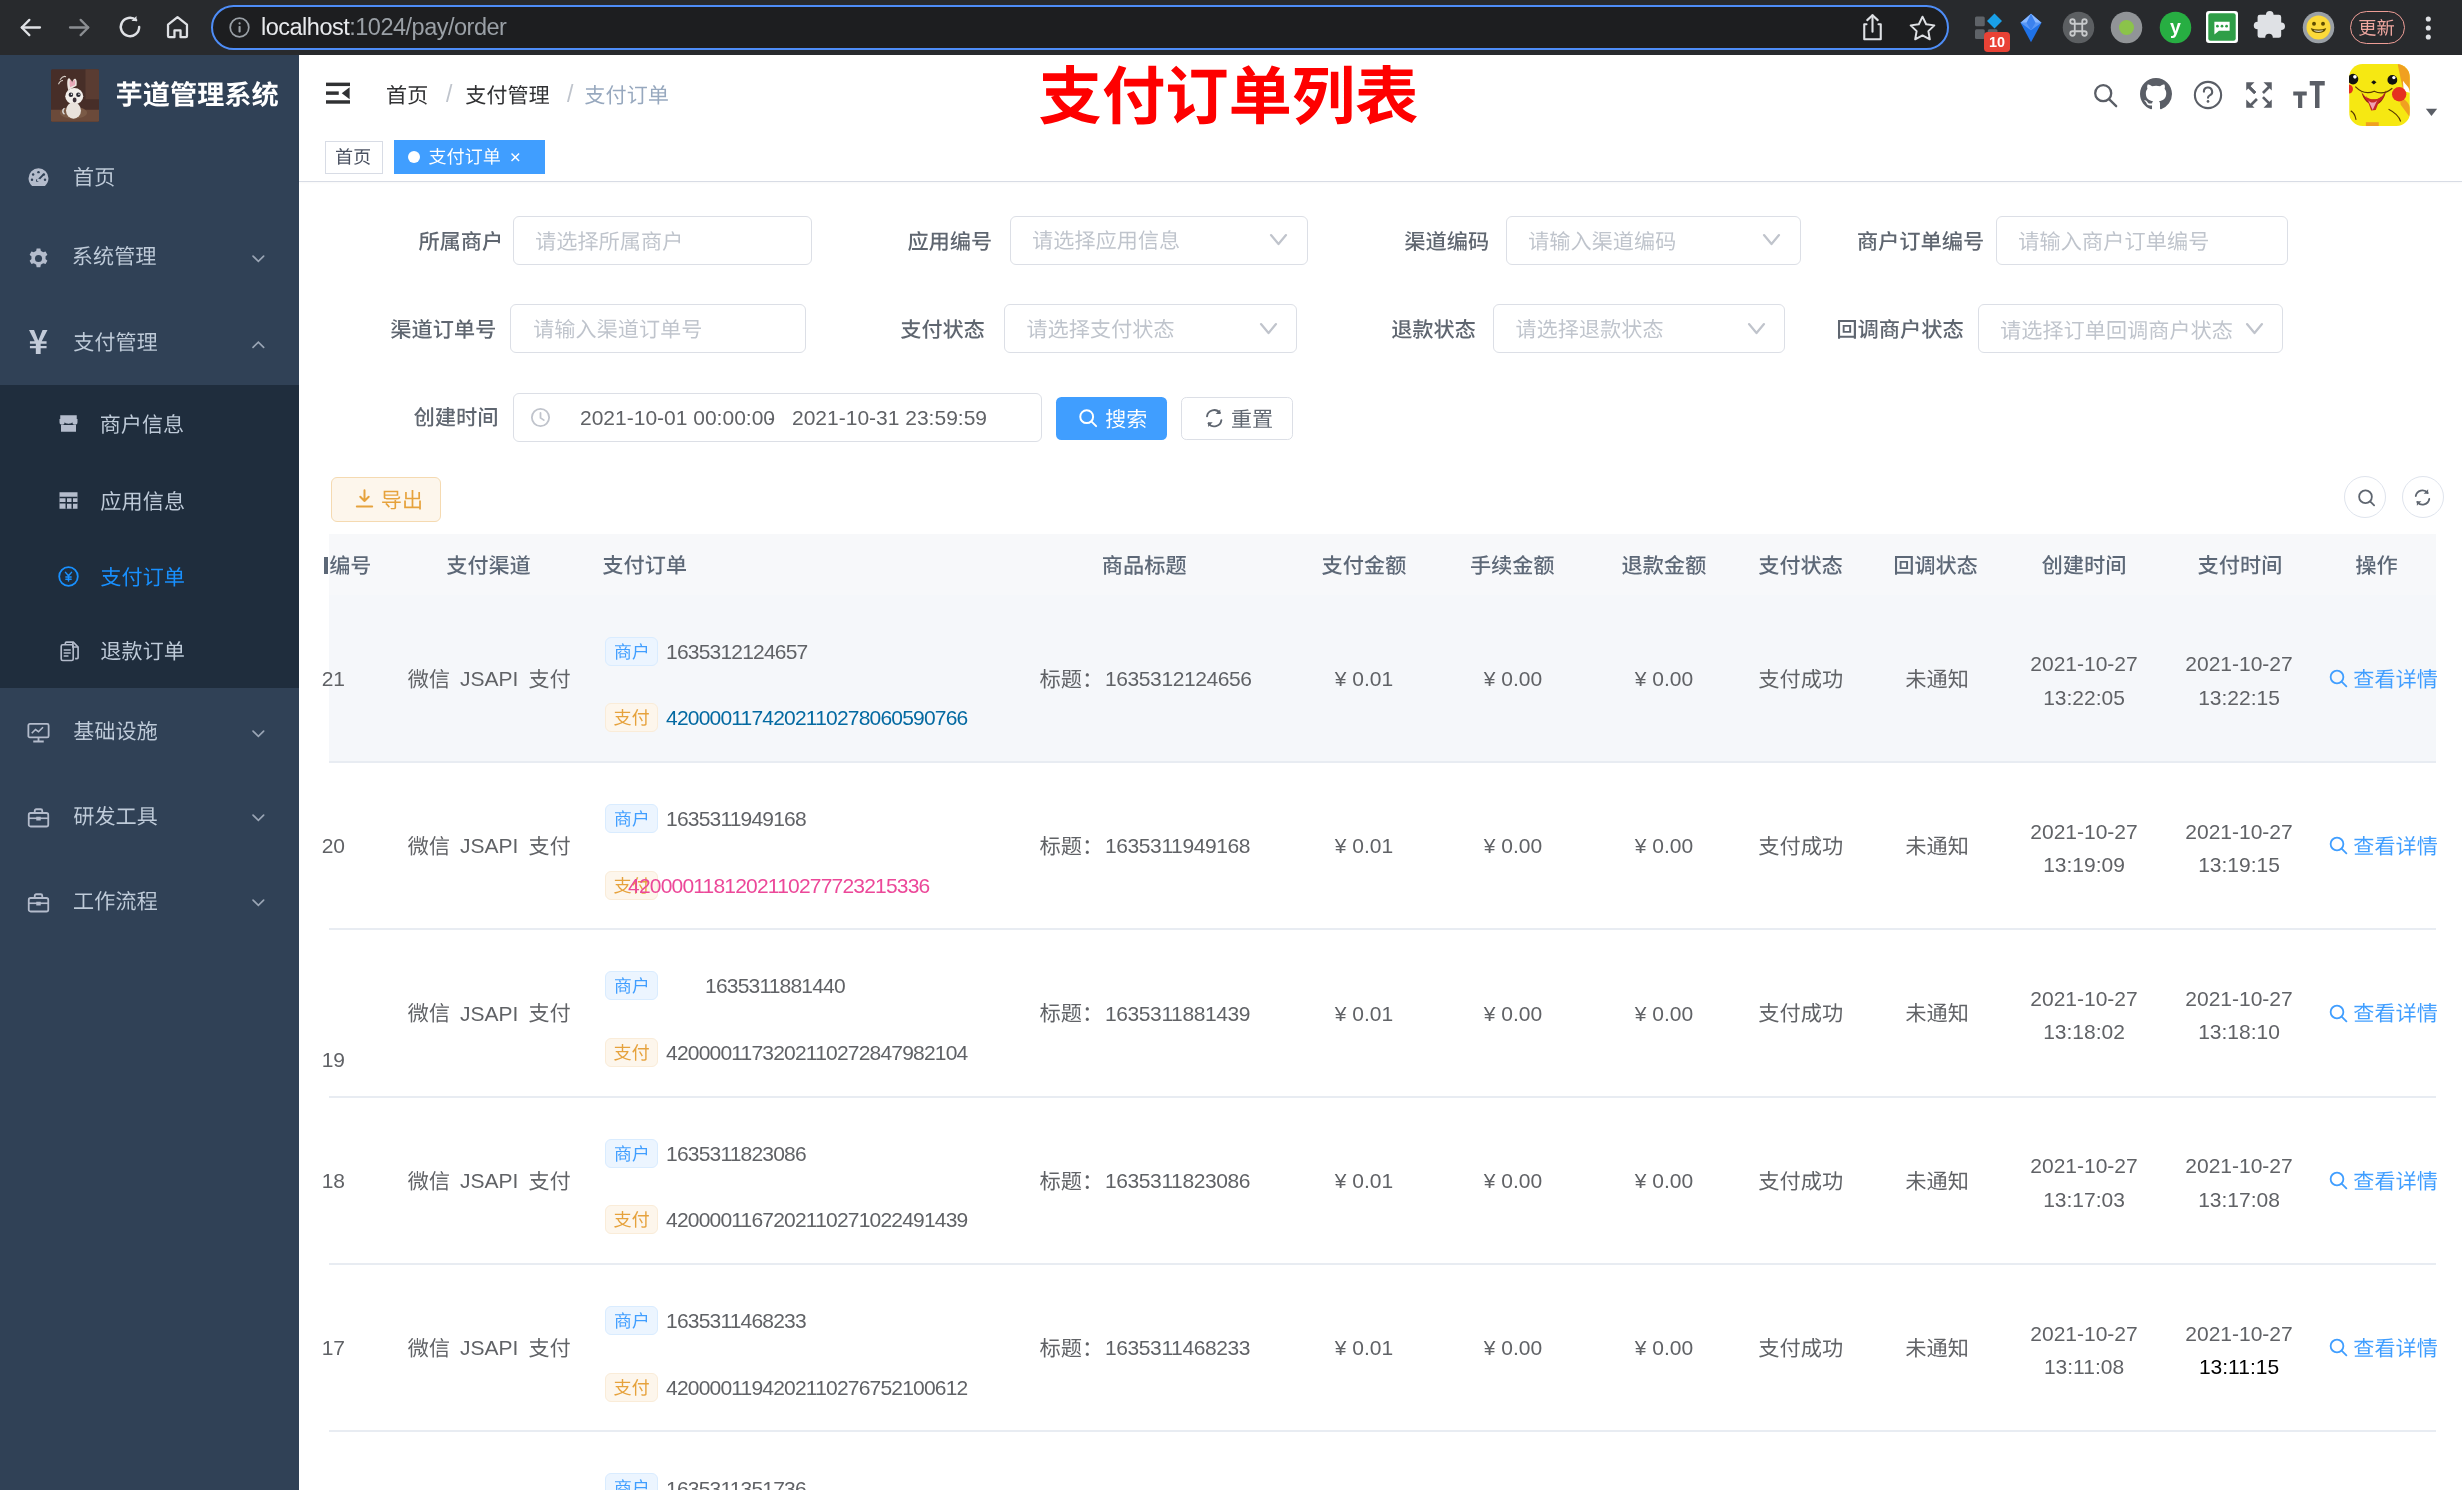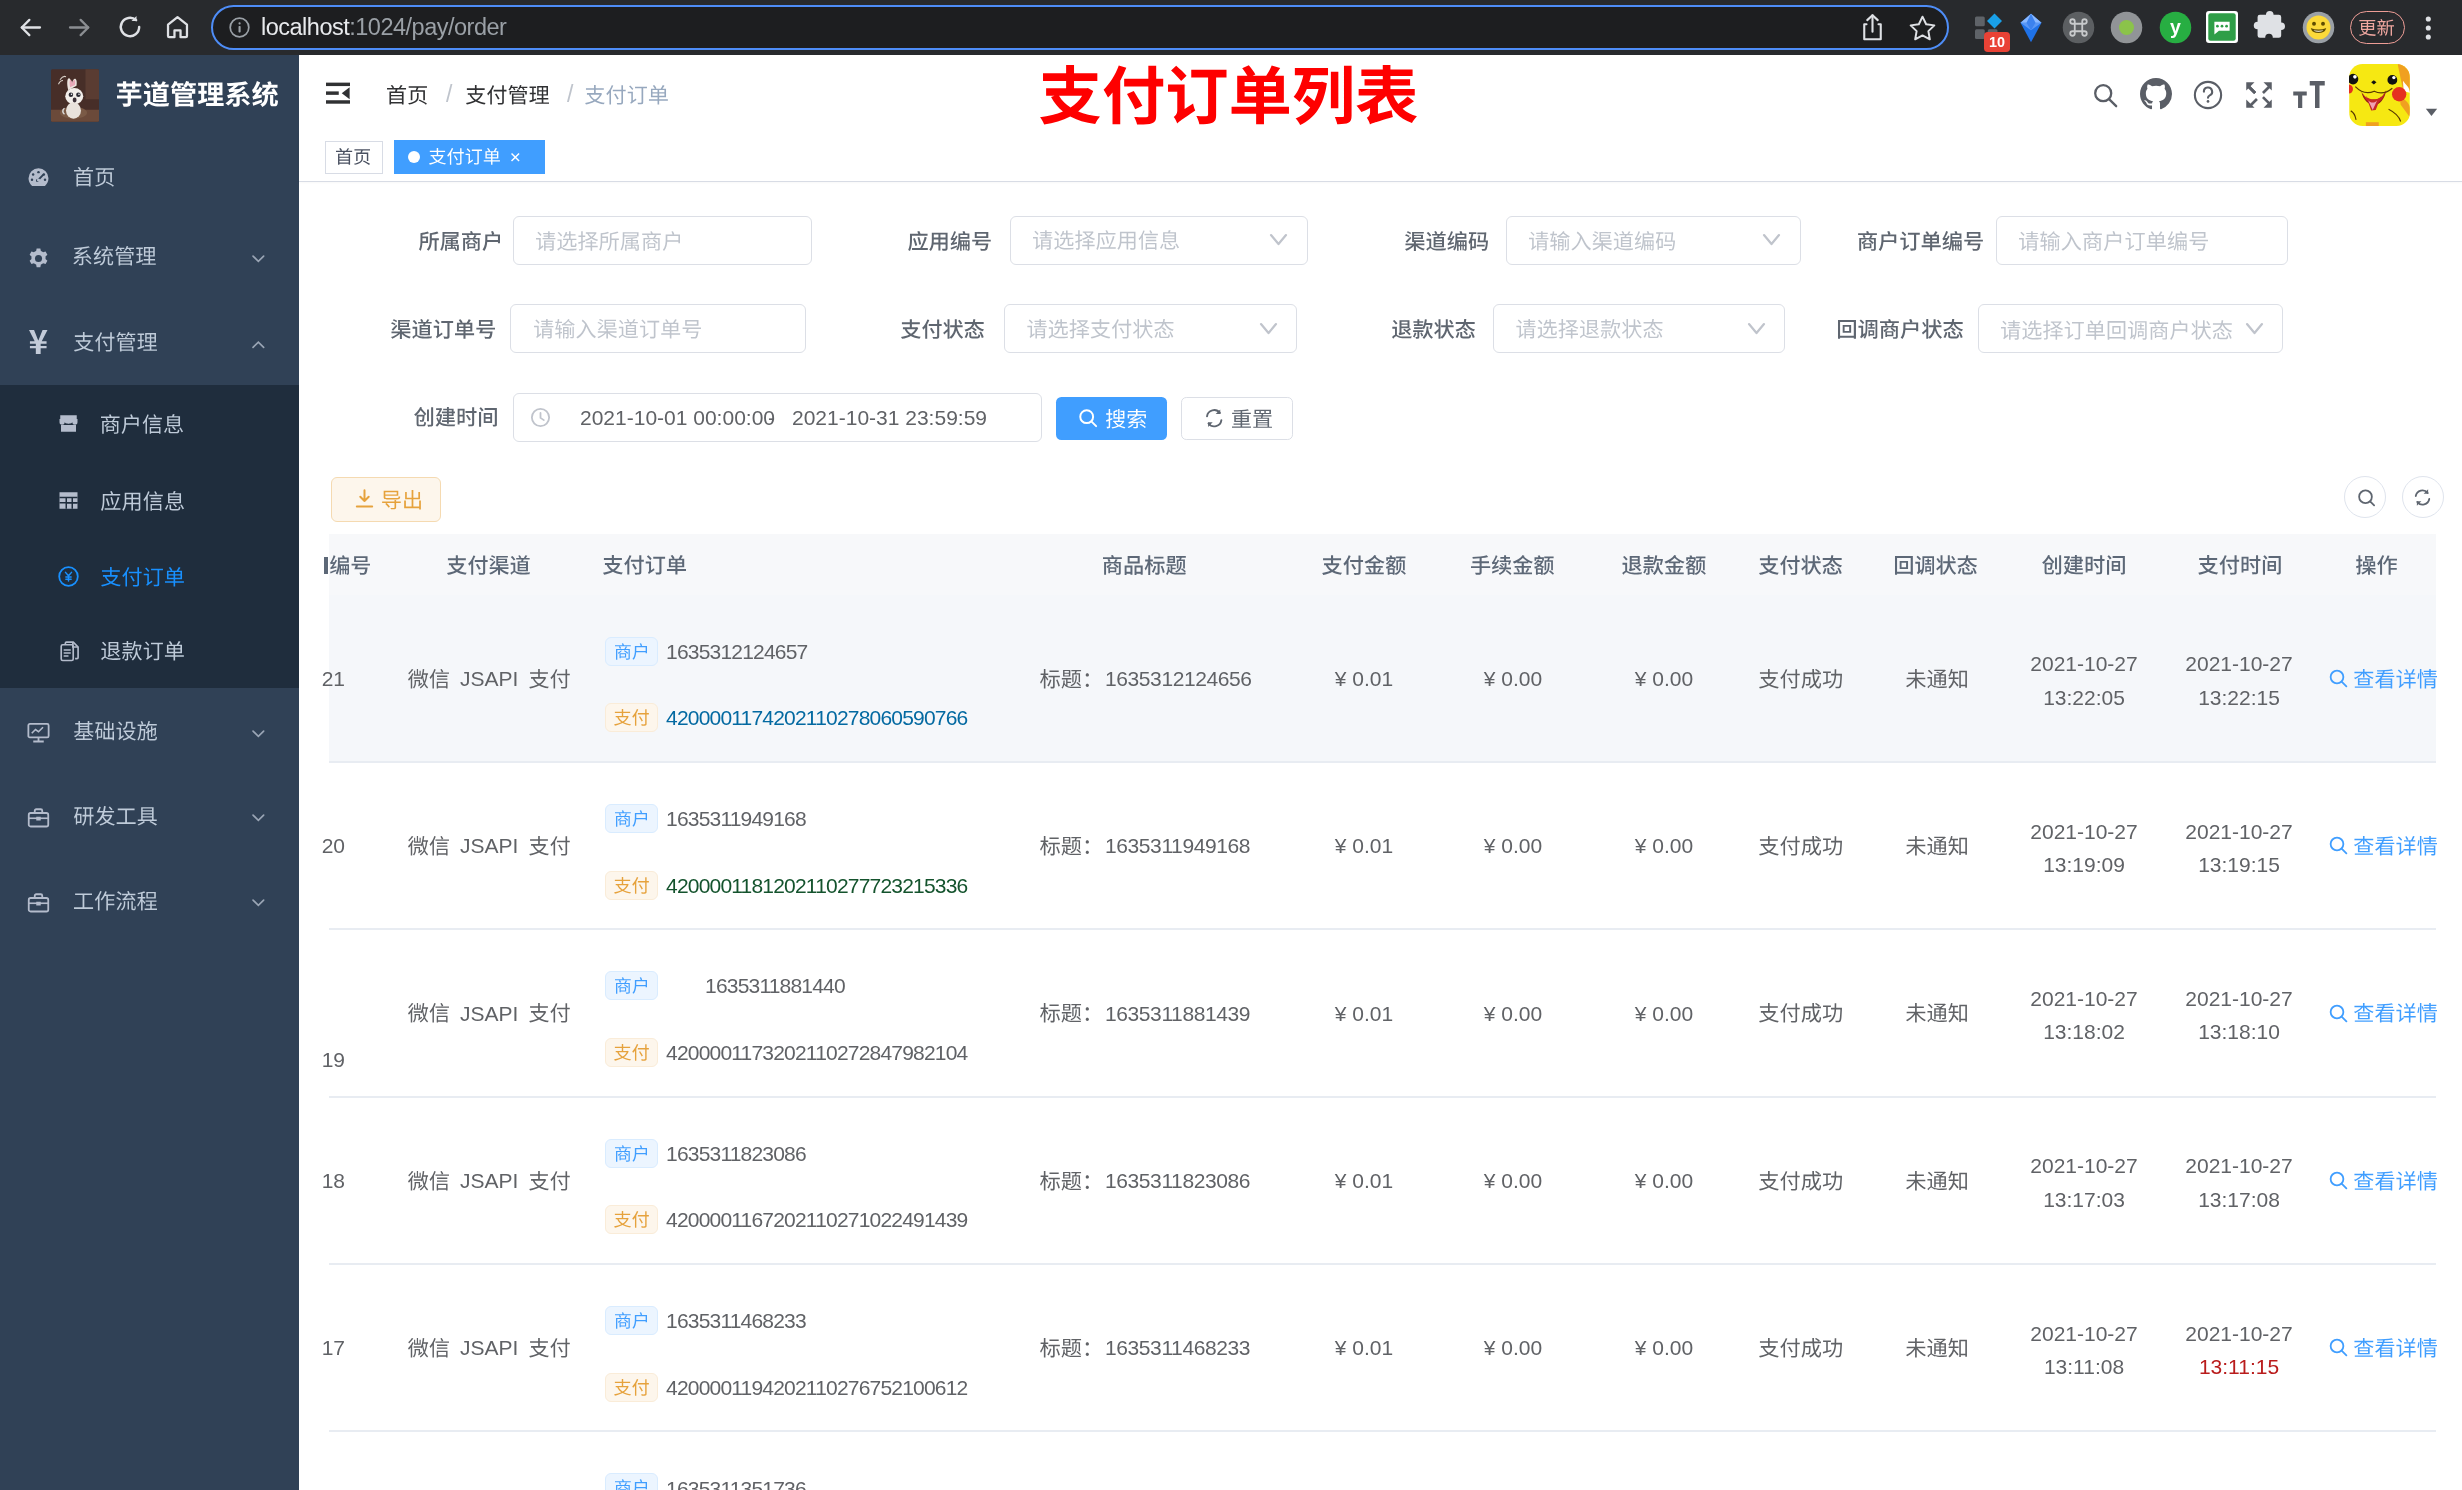--- a/index.html
+++ b/index.html
@@ -953,21 +953,21 @@
     </g>
   </svg>
 <div style="position:absolute;left:666px;top:808px;font:400 21px 'Liberation Sans',sans-serif;color:#606266;letter-spacing:-0.8px;white-space:pre;line-height:21px;">1635311949168</div>
 <div style="position:absolute;left:605px;top:871px;width:53px;height:29px;background:#fdf6ec;border:1.5px solid #faecd8;border-radius:6px;box-sizing:border-box;"></div>
 <svg style="position:absolute;left:614px;top:877px;overflow:visible;" width="35" height="16.7" viewBox="0.86 -20.16 46.03 22.11" fill="#e6a23c">
     <g transform="scale(0.024000,-0.024000)">
       <use href="#r652F" x="0"></use>
       <use href="#r4ED8" x="1000"></use>
     </g>
   </svg>
-<div style="position:absolute;left:666px;top:875px;font:400 21px 'Liberation Sans',sans-serif;color:#14532d;letter-spacing:-0.8px;white-space:pre;line-height:21px;">4200001181202110277723215336</div>
+<div style="position:absolute;left:628px;top:875px;font:400 21px 'Liberation Sans',sans-serif;color:#ec4899;letter-spacing:-0.8px;white-space:pre;line-height:21px;">4200001181202110277723215336</div>
 <svg style="position:absolute;left:1040px;top:836px;overflow:visible;" width="49" height="19.5" viewBox="0.67 -23.52 64.46 25.73" fill="#606266">
     <g transform="scale(0.028000,-0.028000)">
       <use href="#r6807" x="0"></use>
       <use href="#r9898" x="1000"></use>
       <use href="#rFF1A" x="2000"></use>
     </g>
   </svg>
 <div style="position:absolute;left:1105px;top:835px;font:400 21px 'Liberation Sans',sans-serif;color:#606266;letter-spacing:-0.4px;white-space:pre;line-height:21px;">1635311949168</div>
 <div style="position:absolute;left:1364px;top:835px;font:400 21px 'Liberation Sans',sans-serif;color:#606266;letter-spacing:0px;white-space:pre;line-height:21px;transform:translateX(-50%);">¥ 0.01</div>
 <div style="position:absolute;left:1513px;top:835px;font:400 21px 'Liberation Sans',sans-serif;color:#606266;letter-spacing:0px;white-space:pre;line-height:21px;transform:translateX(-50%);">¥ 0.00</div>
@@ -1202,21 +1202,21 @@
 <svg style="position:absolute;left:1906px;top:1338px;overflow:visible;" width="61" height="19.5" viewBox="0.95 -23.55 80.47 25.79" fill="#606266">
     <g transform="scale(0.028000,-0.028000)">
       <use href="#r672A" x="0"></use>
       <use href="#r901A" x="1000"></use>
       <use href="#r77E5" x="2000"></use>
     </g>
   </svg>
 <div style="position:absolute;left:2084px;top:1323px;font:400 21px 'Liberation Sans',sans-serif;color:#606266;letter-spacing:0px;white-space:pre;line-height:21px;transform:translateX(-50%);">2021-10-27</div>
 <div style="position:absolute;left:2084px;top:1356px;font:400 21px 'Liberation Sans',sans-serif;color:#606266;letter-spacing:0px;white-space:pre;line-height:21px;transform:translateX(-50%);">13:11:08</div>
 <div style="position:absolute;left:2239px;top:1323px;font:400 21px 'Liberation Sans',sans-serif;color:#606266;letter-spacing:0px;white-space:pre;line-height:21px;transform:translateX(-50%);">2021-10-27</div>
-<div style="position:absolute;left:2239px;top:1356px;font:400 21px 'Liberation Sans',sans-serif;color:#b91c1c;letter-spacing:0px;white-space:pre;line-height:21px;transform:translateX(-50%);">13:11:15</div>
+<div style="position:absolute;left:2239px;top:1356px;font:400 21px 'Liberation Sans',sans-serif;color:#000000;letter-spacing:0px;white-space:pre;line-height:21px;transform:translateX(-50%);">13:11:15</div>
 <svg style="position:absolute;left:2328px;top:1337px;" width="21" height="21" viewBox="0 0 28 28">
     <circle cx="12" cy="12" r="8.5" fill="none" stroke="#409eff" stroke-width="2.4"></circle>
     <path d="M18.5 18.5l6 6" stroke="#409eff" stroke-width="2.4" stroke-linecap="round"></path>
   </svg>
 <svg style="position:absolute;left:2354px;top:1338px;overflow:visible;" width="83" height="19.6" viewBox="1.01 -23.60 109.82 25.90" fill="#409eff">
     <g transform="scale(0.028000,-0.028000)">
       <use href="#r67E5" x="0"></use>
       <use href="#r770B" x="1000"></use>
       <use href="#r8BE6" x="2000"></use>
       <use href="#r60C5" x="3000"></use>

